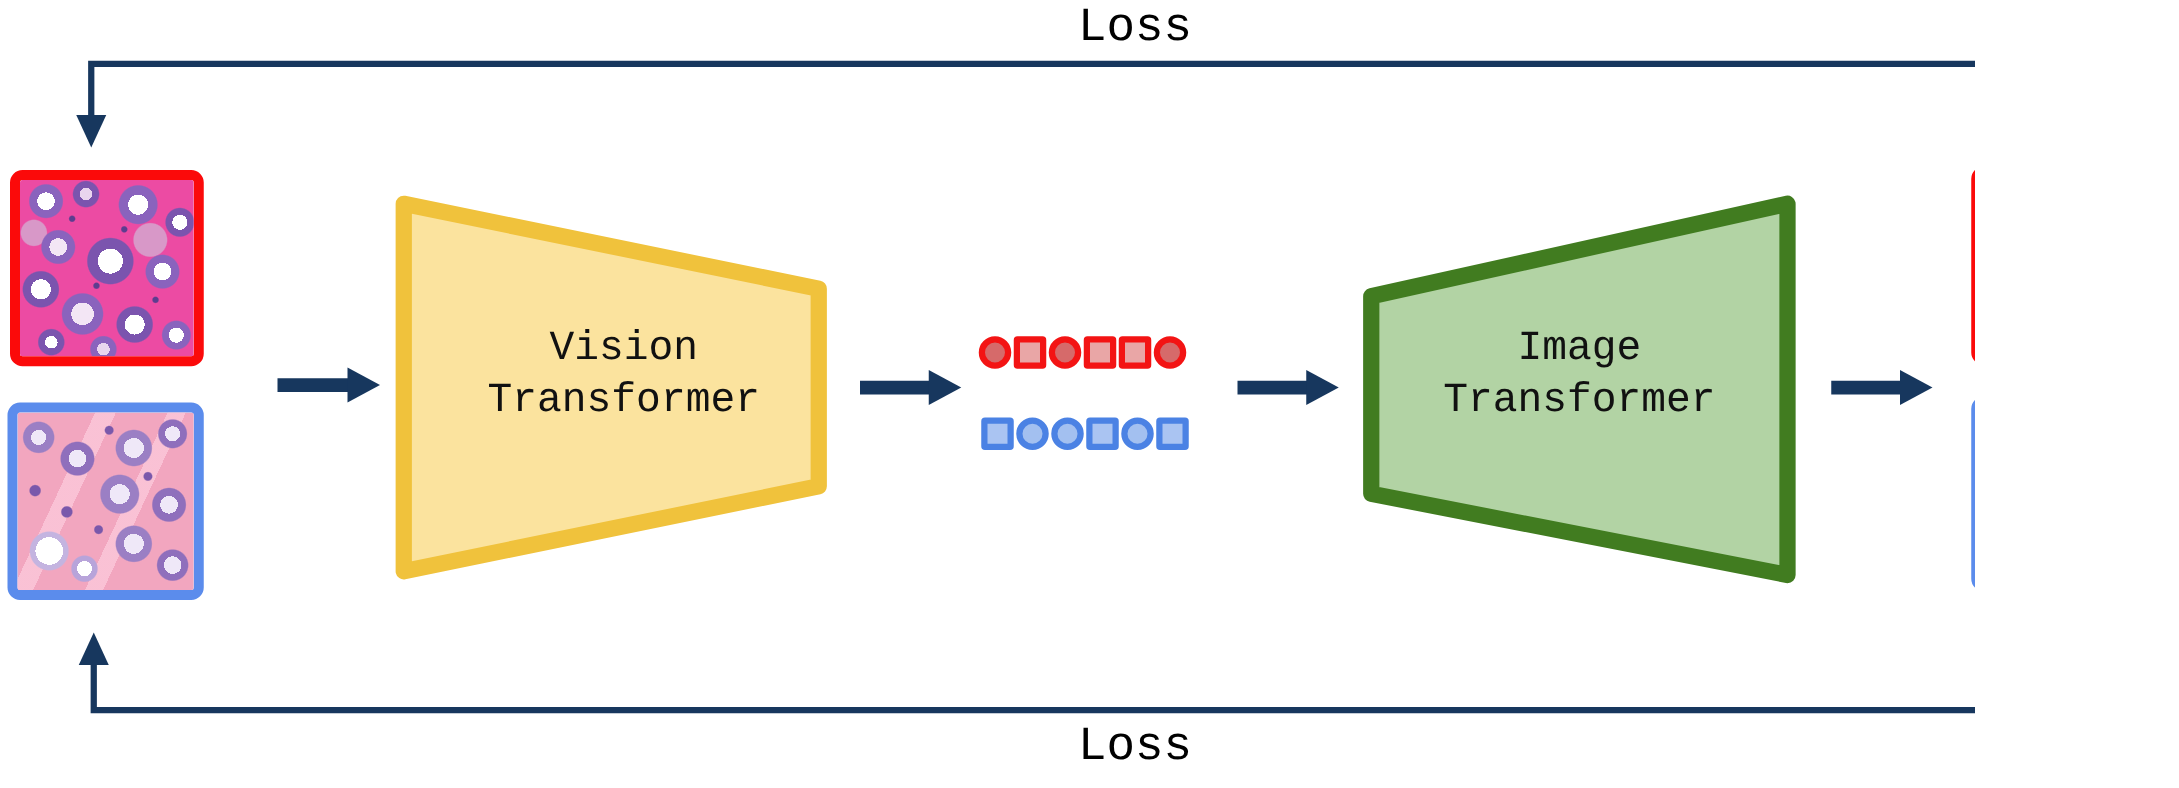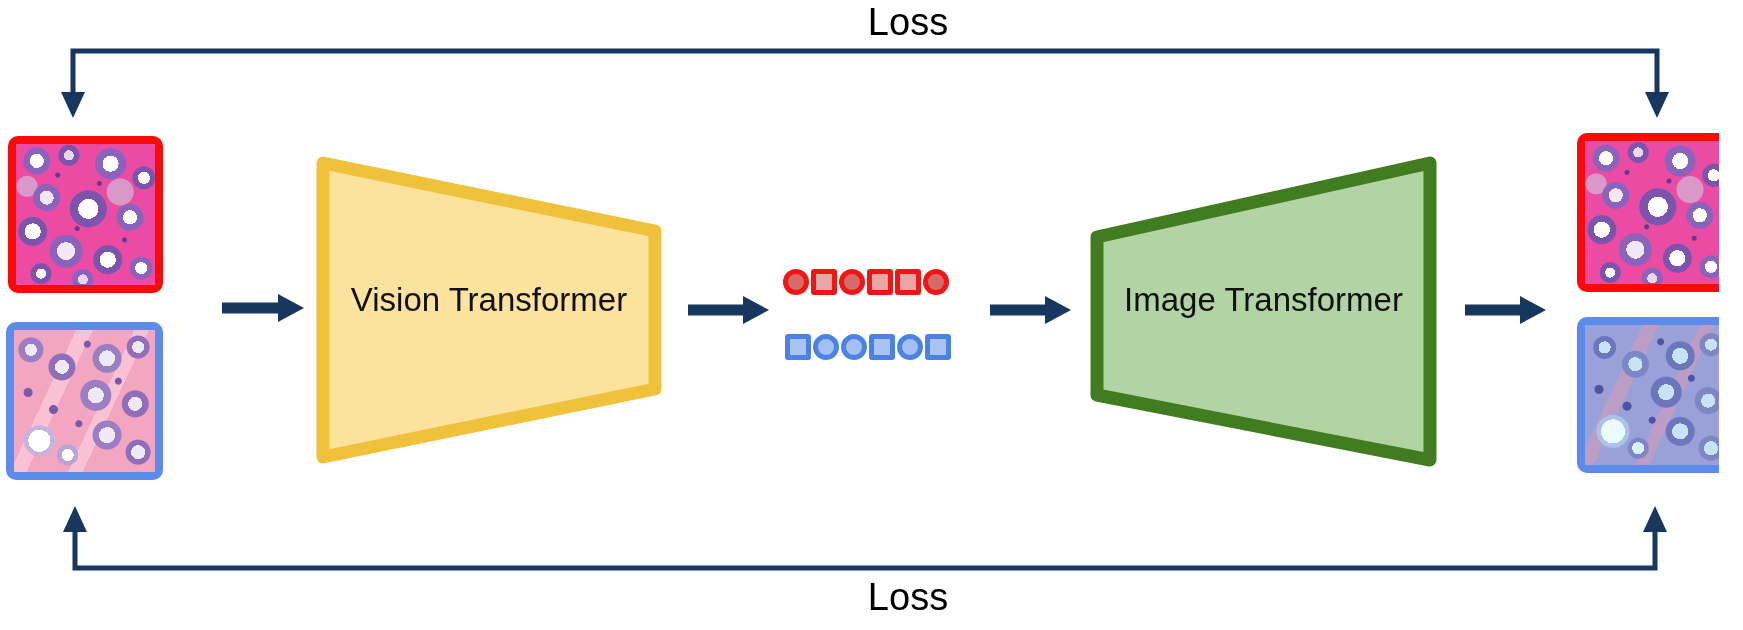--- a/index.html
+++ b/index.html
@@ -1,39 +1,40 @@
 <!DOCTYPE html>
 <html style="--navy: #17375e; --vit-border: #f0c23c; --vit-fill: #fbe39e; --synth-border: #417c20; --synth-fill: #b2d3a4; --token-red-border: #f31414; --token-red-circle-fill: #d66a6a; --token-red-square-fill: #e9a6a6; --token-blue-border: #4b82e4; --token-blue-circle-fill: #a3c0f0; --token-blue-square-fill: #aac4f2; --frame-red: #fb0a0a; --frame-blue: #5b8cec;"><head>
 <meta charset="utf-8">
 <style>
   html,body{margin:0;padding:0;background:#ffffff;}
   body{font-family:"Liberation Sans", sans-serif;}
   .canvas{
     position:relative;
-    width:1719px;height:630px;
+    width:1580px;height:630px;
     background:#ffffff;
     overflow:hidden;
+    font-family:Liberation Mono, monospace;
   }
   svg.connectors{position:absolute;left:0;top:0;width:1743px;height:630px;}
 
   
   .navy-line{fill:none;stroke:var(--navy,#17375e);stroke-width:5;}
   .navy-shaft{stroke:var(--navy,#17375e);stroke-width:11;}
   .navy-head{fill:var(--navy,#17375e);stroke:none;}
 
   
   .vit-shape{fill:var(--vit-fill,#fbe39e);stroke:var(--vit-border,#f0c23c);stroke-width:13;stroke-linejoin:round;}
   .synth-shape{fill:var(--synth-fill,#b2d3a4);stroke:var(--synth-border,#417c20);stroke-width:13;stroke-linejoin:round;}
 
   
   .block-label{
     position:absolute;display:flex;align-items:center;justify-content:center;
     text-align:center;color:#111;font-size:33px;line-height:1.28;
   }
-  .vit-label{left:323px;top:245px;width:332px;height:110px;}
+  .vit-label{left:333px;top:245px;width:332px;height:110px;}
   .synth-label{left:1097px;top:245px;width:333px;height:110px;}
   .loss-label{
     position:absolute;width:200px;text-align:center;color:#000;font-size:38px;
   }
   .loss-top{left:808px;top:1px;}
   .loss-bottom{left:808px;top:576px;}
 
   
   .patch{position:absolute;border-radius:10px;overflow:hidden;box-sizing:border-box;}
   .patch .tissue{position:absolute;inset:0;}

